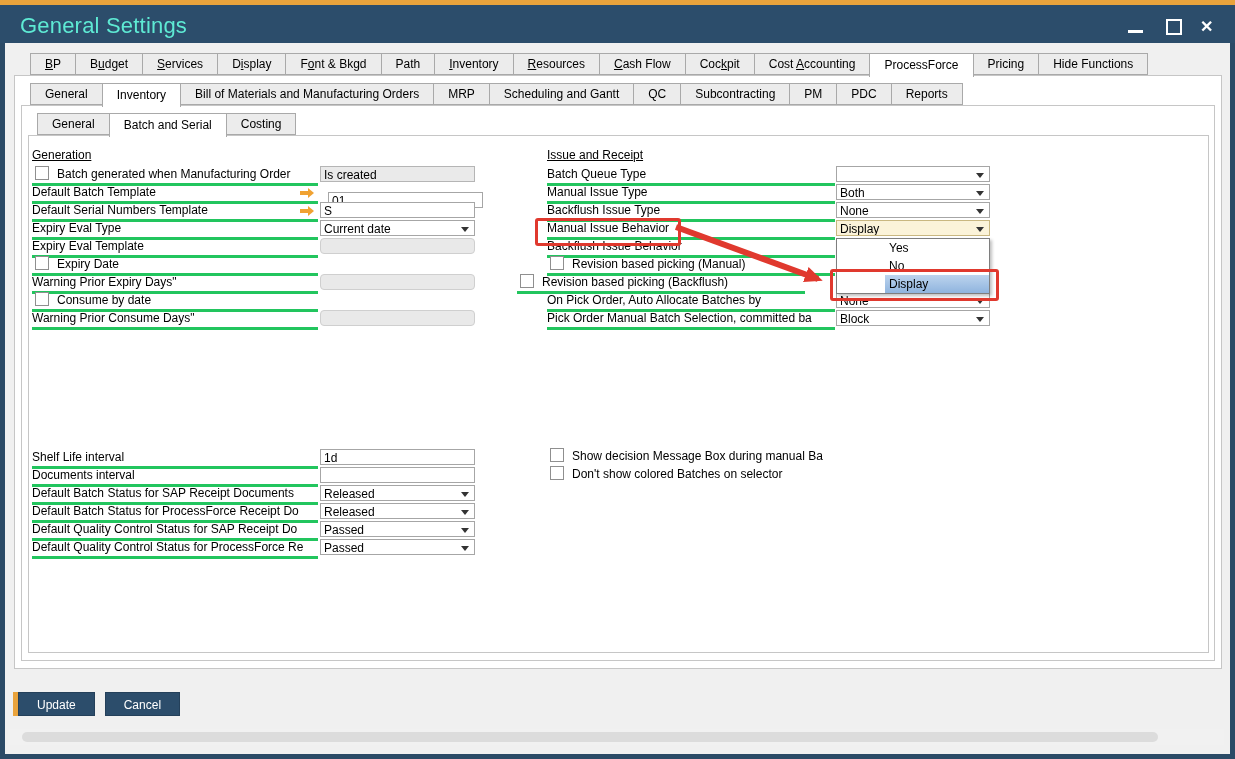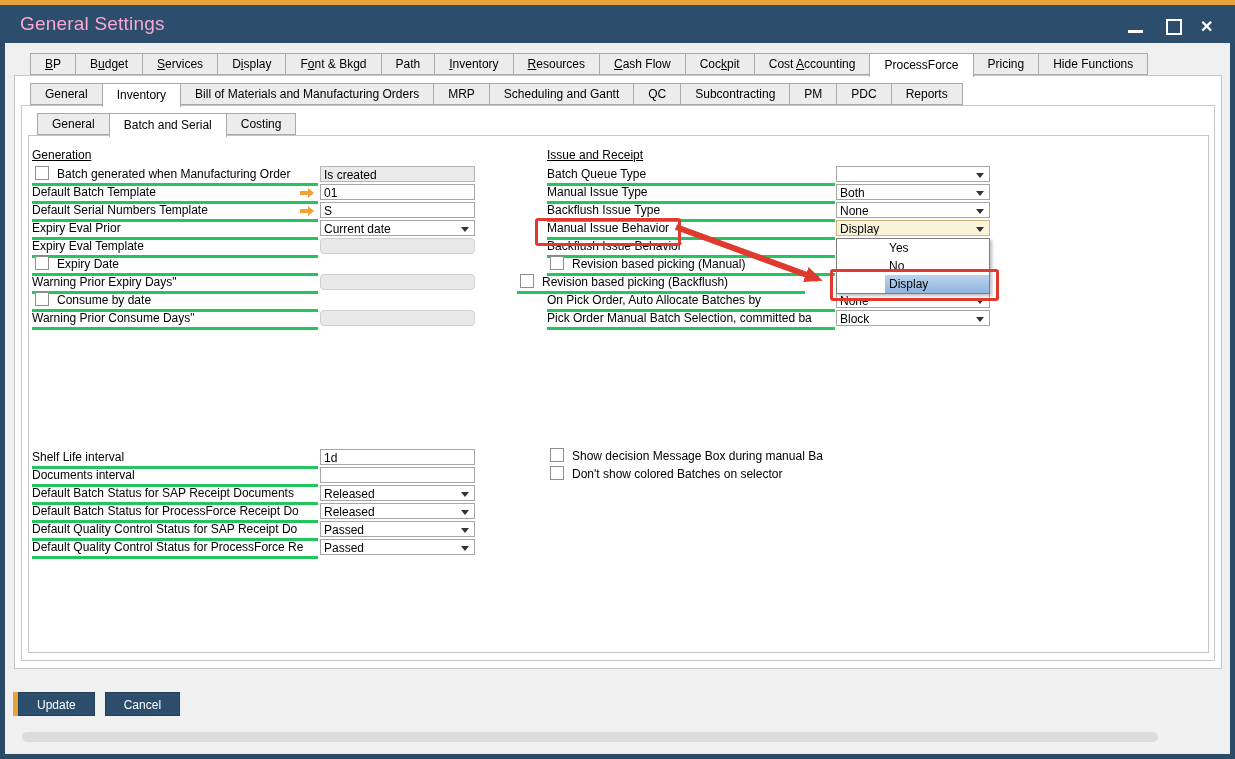--- a/index.html
+++ b/index.html
@@ -2,21 +2,21 @@
 <html><head>
 <meta charset="utf-8">
 <style>
   html,body{margin:0;padding:0;}
   body{width:1235px;height:759px;position:relative;background:#2B4A66;
        font-family:"Liberation Sans",sans-serif;font-size:12px;color:#000;overflow:hidden;}
   .abs{position:absolute;}
   
   .top-strip{left:0;top:0;width:1235px;height:5px;background:#E9A33C;}
   .titlebar{left:0;top:5px;width:1235px;height:38px;background:#2C4D6B;}
-  .title{left:20px;top:8px;font-size:19px;color:#f9a8d4;letter-spacing:.2px;}
+  .title{left:20px;top:8px;font-size:22px;color:#5eead4;letter-spacing:.2px;}
   .winbtn{top:12px;width:26px;height:20px;cursor:pointer;}
   .minimize-glyph{left:6px;top:13px;width:15px;height:0;border-bottom:3px solid #fff;position:absolute;}
   .maximize-glyph{left:6px;top:2px;width:12px;height:12px;border:2px solid #fff;position:absolute;}
   .close-glyph{color:#fff;font-size:16px;font-weight:bold;position:absolute;left:6px;top:0px;}
   .client{left:5px;top:43px;width:1225px;height:711px;background:#F0F0F0;}
   
   .panel{background:#fff;border:1px solid #C6C6C6;box-sizing:border-box;z-index:1;}
   
   .tabrow{display:flex;align-items:flex-start;z-index:4;height:24px;}
   .tab{box-sizing:border-box;height:22px;line-height:20px;padding:0 14px;background:#ECECEC;
@@ -123,28 +123,28 @@
 <div class="abs fheader" style="left:32px;top:148px;">Generation</div>
 <div class="abs fheader" style="left:547px;top:148px;">Issue and Receipt</div>
 
 <div id="form-root" class="abs" style="left:0;top:0;">
     <div class="abs frow" style="left: 32px; top: 166px; width: 443px;">
       <div class="lblarea" style="width: 286px;"><span class="cb"></span><span>Batch generated when Manufacturing Order</span></div>
       <div class="ctrl readonly" style="left: 288px; width: 155px;">Is created</div>
     </div>
     <div class="abs frow" style="left: 32px; top: 184px; width: 443px;">
       <div class="lblarea" style="width: 286px;"><span>Default Batch Template</span><span class="la"></span></div>
-      <div class="ctrl" style="left: 288px; width: 155px;">01</div>
+      <div class="ctrl" style="left: 296px; width: 155px; margin-top: 8px;">01</div>
     </div>
     <div class="abs frow" style="left: 32px; top: 202px; width: 443px;">
       <div class="lblarea" style="width: 286px;"><span>Default Serial Numbers Template</span><span class="la"></span></div>
       <div class="ctrl" style="left: 288px; width: 155px;">S</div>
     </div>
     <div class="abs frow" style="left: 32px; top: 220px; width: 443px;">
-      <div class="lblarea" style="width: 286px;"><span>Expiry Eval Prior</span></div>
+      <div class="lblarea" style="width: 286px;"><span>Expiry Eval Type</span></div>
       <div class="ctrl combo" style="left: 288px; width: 155px;">Current date</div>
     </div>
     <div class="abs frow" style="left: 32px; top: 238px; width: 443px;">
       <div class="lblarea" style="width: 286px;"><span>Expiry Eval Template</span></div>
       <div class="ctrl disabled" style="left: 288px; width: 155px;"></div>
     </div>
     <div class="abs frow" style="left: 32px; top: 256px; width: 443px;">
       <div class="lblarea" style="width: 286px;"><span class="cb"></span><span>Expiry Date</span></div>
     </div>
     <div class="abs frow" style="left: 32px; top: 274px; width: 443px;">

